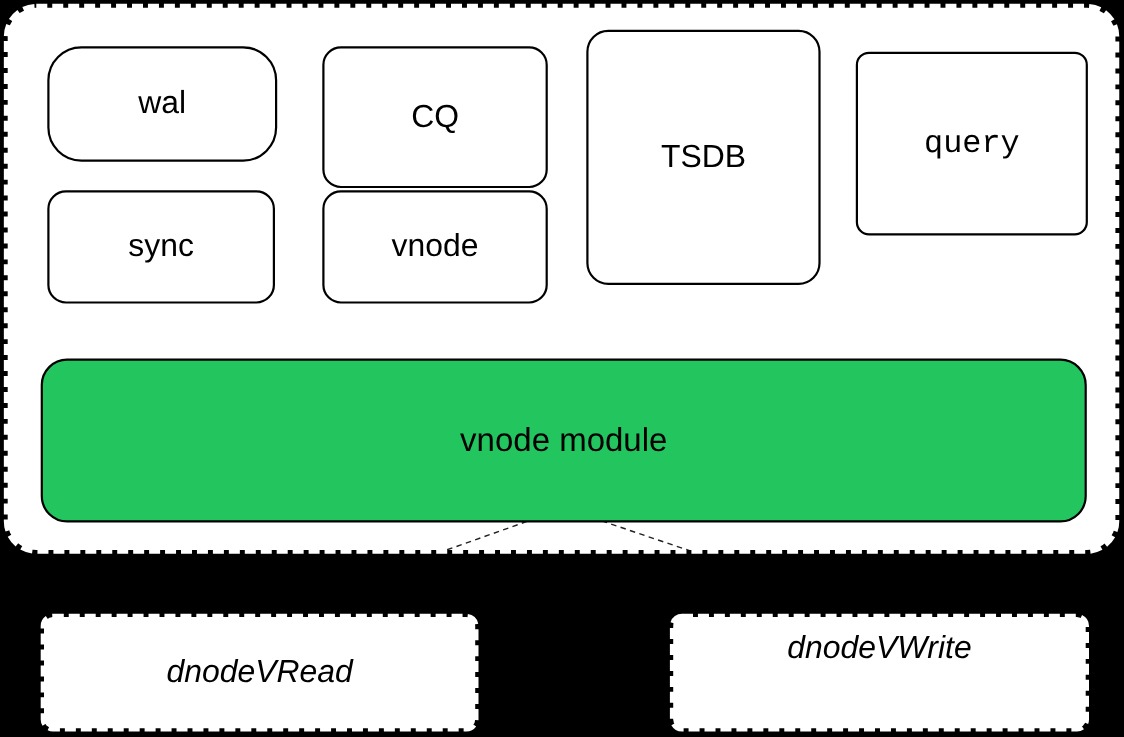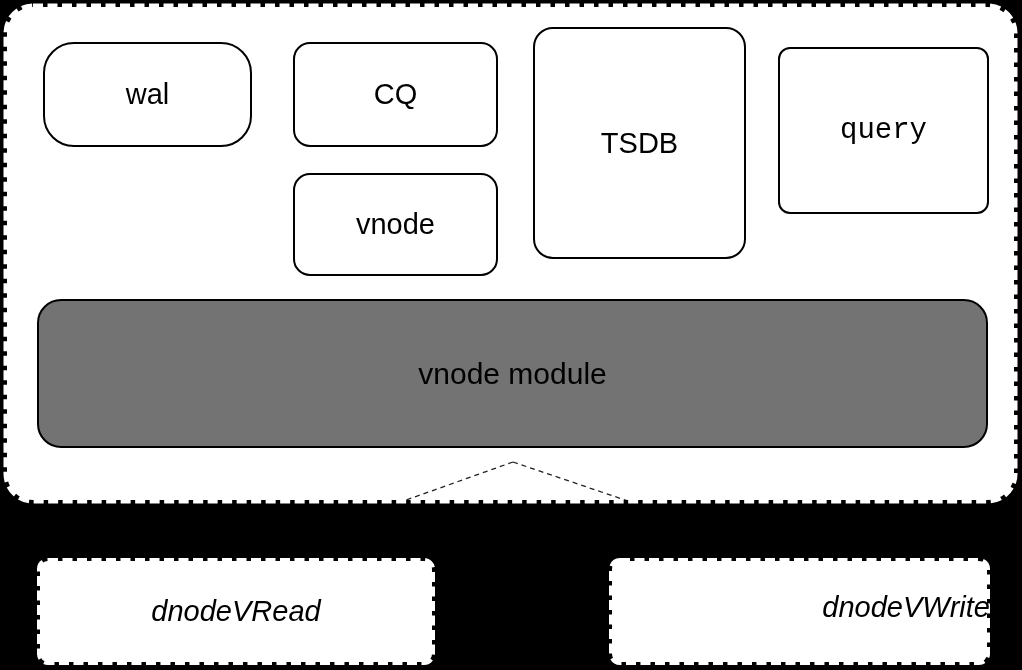--- a/index.html
+++ b/index.html
@@ -28,44 +28,44 @@
     background: #ffffff;
     border: 2px solid #000000;
     display: flex;
     align-items: center;
     justify-content: center;
     font-size: 29px;
     color: #000000;
     box-sizing: border-box;
   }
   .box-wal    { left: 43px;  top: 42px;  width: 209px; height: 105px; border-radius: 31px; }
-  .box-cq     { left: 293px; top: 42px;  width: 205px; height: 105px; border-radius: 17px; }
+  .box-cq     { left: 293px; top: 42px;  width: 205px; height: 129px; border-radius: 17px; }
   .box-sync   { left: 43px;  top: 173px; width: 207px; height: 103px; border-radius: 17px; }
   .box-events { left: 293px; top: 173px; width: 205px; height: 103px; border-radius: 17px; }
   .box-tsdb   { left: 533px; top: 27px;  width: 213px; height: 232px; border-radius: 20px; }
   .box-query  { left: 778px; top: 47px;  width: 211px; height: 167px; border-radius: 12px; font-family: Liberation Mono, monospace; }
   .box-vnode  {
-    left: 37px; top: 299px; width: 951px; height: 149px;
+    left: 37px; top: 326px; width: 951px; height: 149px;
     border-radius: 24px;
-    background: #737373;
+    background: #22c55e;
     font-size: 30px;
   }
   .dnode-label {
     position: absolute;
     z-index: 1;
     display: flex;
     align-items: center;
     justify-content: center;
     font-size: 29px;
     color: #000000;
     background: transparent;
     font-style: italic;
   }
   .dnode-read-label  { left: 37px;  top: 558px; width: 398px; height: 107px; }
-  .dnode-write-label { left: 609px; top: 554px; width: 381px; height: 107px; justify-content: flex-end; }
+  .dnode-write-label { left: 609px; top: 536px; width: 381px; height: 107px; }
 </style>
 </head>
 <body>
 
 <div class="stage">
 
   <svg class="layer-svg" viewBox="0 0 1022 670" xmlns="http://www.w3.org/2000/svg">
     <defs>
       <clipPath id="containerClip">
         <rect x="7" y="7" width="1007" height="493" rx="26"></rect>
@@ -82,20 +82,23 @@
     <rect x="40" y="561" width="392" height="101" rx="8" fill="#ffffff" stroke="#ffffff" stroke-width="6" stroke-dasharray="10 4.5"></rect>
     <rect x="612" y="561" width="375" height="101" rx="8" fill="#ffffff" stroke="#ffffff" stroke-width="6" stroke-dasharray="10 4.5"></rect>
   </svg>
 
   <div class="box box-wal">
     <span>wal</span>
   </div>
   <div class="box box-cq">
     <span>CQ</span>
   </div>
+  <div class="box box-sync">
+    <span>sync</span>
+  </div>
   <div class="box box-events">
     <span>vnode</span>
   </div>
   <div class="box box-tsdb">
     <span>TSDB</span>
   </div>
   <div class="box box-query">
     <span>query</span>
   </div>
 

